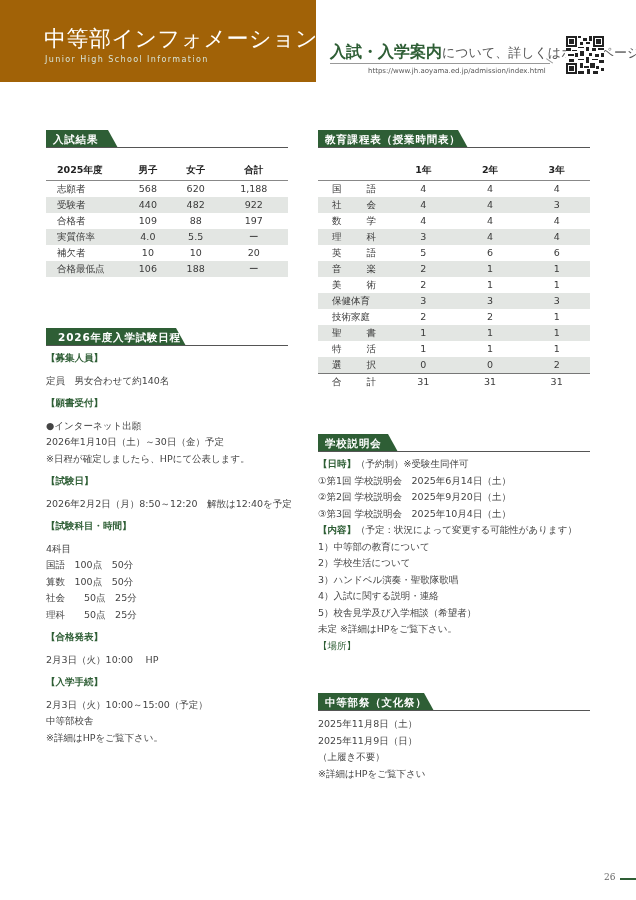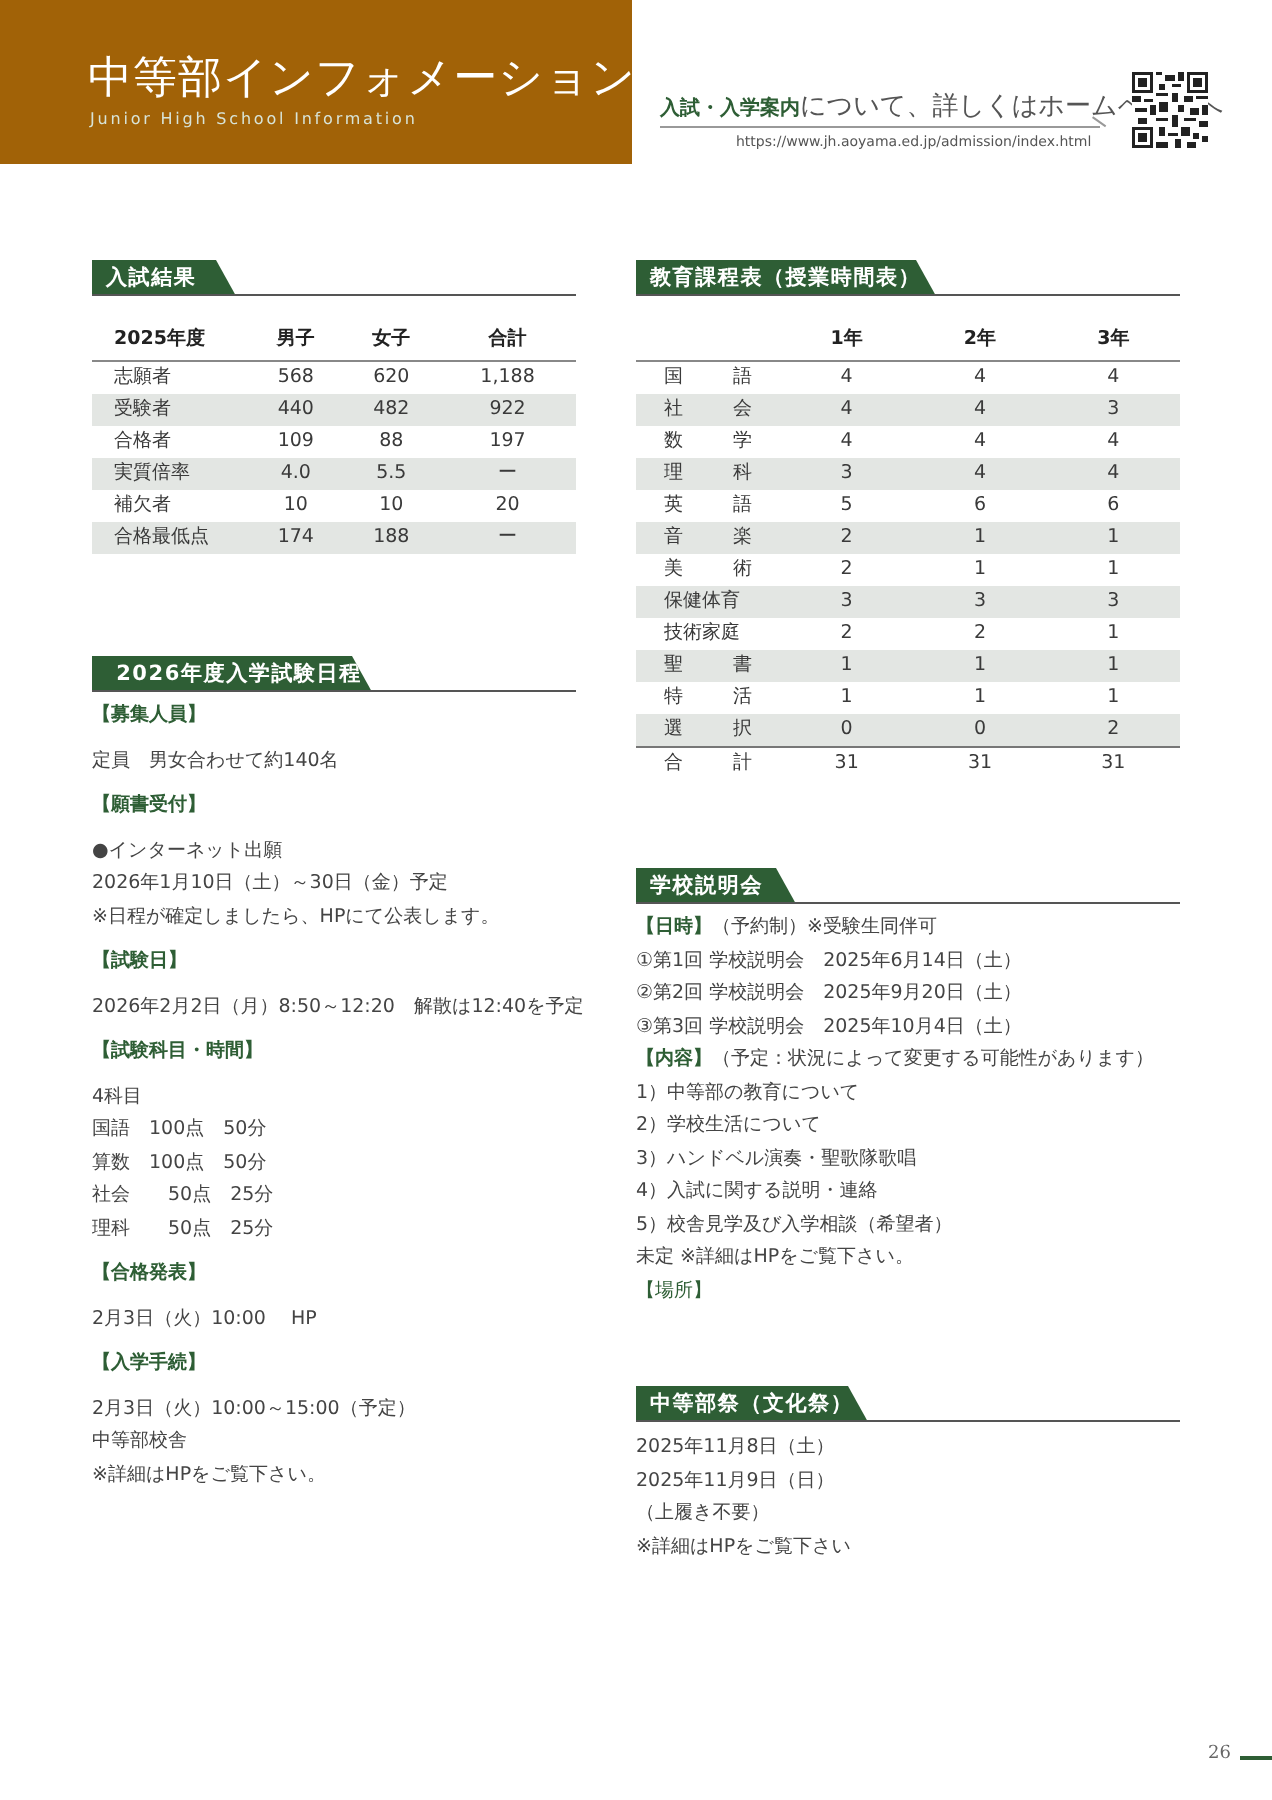--- a/index.html
+++ b/index.html
@@ -4,21 +4,21 @@
 <style>
   * { box-sizing: border-box; margin: 0; padding: 0; }
   html, body { width: 636px; height: 900px; background: #ffffff; overflow: hidden; }
   body { position: relative; font-family: "DejaVu Sans", "Liberation Sans", sans-serif; color: #3a3a3a; }
 
   .header-box { position: absolute; left: 0; top: 0; width: 316px; height: 82px; background: #a16207; }
   .header-title { position: absolute; left: 44px; top: 24px; font-size: 22px; color: #ffffff; letter-spacing: 0.5px; white-space: nowrap; }
   .header-sub { position: absolute; left: 45px; top: 55px; font-size: 8px; color: #d8e4d8; letter-spacing: 1.4px; white-space: nowrap; }
 
   .info-main { position: absolute; left: 330px; top: 42px; white-space: nowrap; }
-  .info-big { font-size: 10px; color: #2e5e35; font-weight: bold; }
+  .info-big { font-size: 16px; color: #2e5e35; font-weight: bold; }
   .info-small { font-size: 13px; color: #555; }
   .info-line { position: absolute; left: 330px; top: 63px; width: 220px; height: 1px; background: #999; }
   .info-line-tail { position: absolute; left: 546px; top: 58px; width: 8px; height: 1px; background: #999; transform: rotate(35deg); transform-origin: left bottom; }
   .info-url { position: absolute; left: 368px; top: 67px; font-size: 7px; color: #555; white-space: nowrap; }
   .qr { position: absolute; left: 566px; top: 36px; width: 38px; height: 38px; }
 
   .sec-head { position: absolute; height: 18px; }
   .sec-tab { position: absolute; left: 0; top: 0; height: 18px; background: #2e5e35; color: #fff; font-size: 10.5px; font-weight: bold; line-height: 18px; padding-left: 7px; white-space: nowrap; clip-path: polygon(0 0, calc(100% - 10px) 0, 100% 100%, 0 100%); letter-spacing: 0.8px; }
   .sec-line { position: absolute; left: 0; right: 0; bottom: 0; height: 1px; background: #555; }
 
@@ -146,21 +146,21 @@
         <td>ー</td>
       </tr>
       <tr>
         <td>補欠者</td>
         <td>10</td>
         <td>10</td>
         <td>20</td>
       </tr>
       <tr>
         <td>合格最低点</td>
-        <td>174</td>
+        <td>106</td>
         <td>188</td>
         <td>ー</td>
       </tr>
     </tbody>
 </table>
 
 <div class="sec-head" style="left:318px; top:130px; width:272px;">
   <div class="sec-tab" style="width:150px;">教育課程表（授業時間表）</div>
   <div class="sec-line"></div>
 </div>

